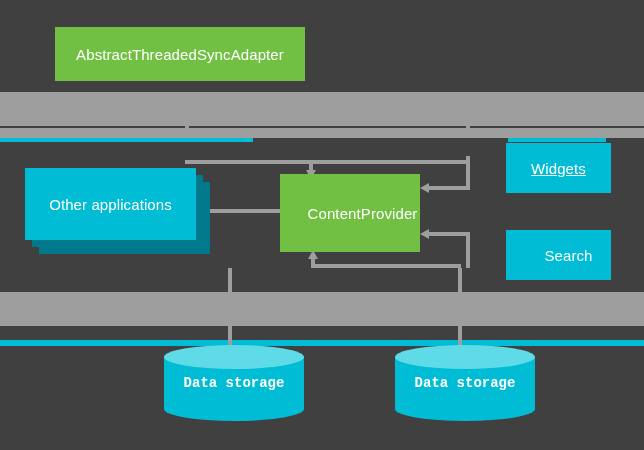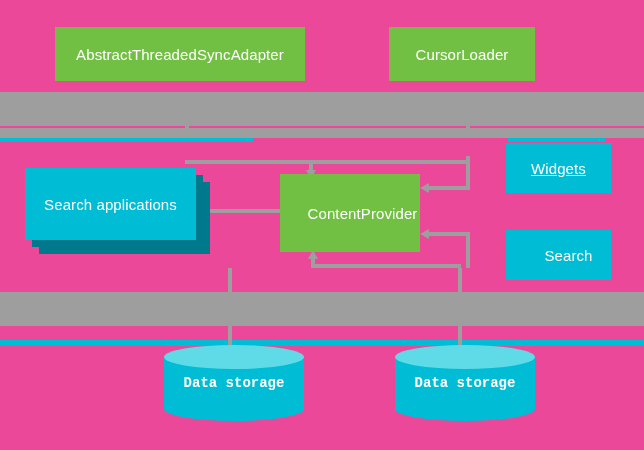--- a/index.html
+++ b/index.html
@@ -1,19 +1,19 @@
 <!DOCTYPE html>
 <html><head>
 <meta charset="utf-8">
 <style>
   html,body{margin:0;padding:0;background:#000;}
   #stage{
     position:relative;
     width:644px;height:450px;
-    background:#ec4899;
+    background:#404040;
     overflow:hidden;
     font-family:"Liberation Sans", sans-serif;
   }
   
   .band{position:absolute;background:#9e9e9e;}
   .rail{position:absolute;background:#9e9e9e;}
   .cyanline{position:absolute;background:#00bcd4;}
 
   
   .box{
@@ -108,29 +108,26 @@
   <div class="arrow-down" style="left:306px;top:170px;"></div>
   <div class="arrow-up" style="left:308px;top:250px;"></div>
   <div class="arrow-left" style="left:190px;top:206px;"></div>
   <div class="arrow-left" style="left:420px;top:183px;"></div>
   <div class="arrow-left" style="left:420px;top:229px;"></div>
 
   <div class="box green" style="left:55px;top:27px;width:250px;height:54px;">
     <span>AbstractThreadedSyncAdapter</span>
   </div>
 
-  <div class="box green" style="left:389px;top:27px;width:146px;height:54px;">
-    <span>CursorLoader</span>
-  </div>
 
   <div style="position:absolute;left:25px;top:168px;width:185px;height:86px;">
     <div class="teal-shadow" style="left:14px;top:14px;width:171px;height:72px;"></div>
     <div class="teal-shadow" style="left:7px;top:7px;width:171px;height:72px;"></div>
     <div class="box cyan" style="left:0;top:0;width:171px;height:72px;">
-      <span>Search applications</span>
+      <span>Other applications</span>
     </div>
   </div>
 
   <div class="box green" style="left:280px;top:174px;width:140px;height:78px;padding-left:25px;">
     <span>ContentProvider</span>
   </div>
 
   <div class="box cyan" style="left:506px;top:143px;width:105px;height:50px;text-decoration:underline;">
     <span>Widgets</span>
   </div>

